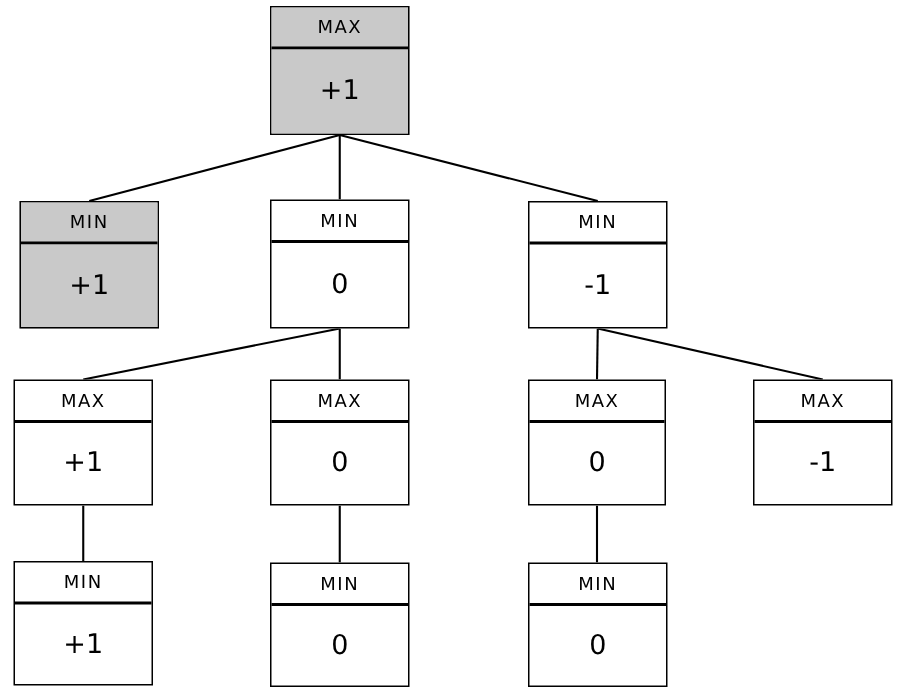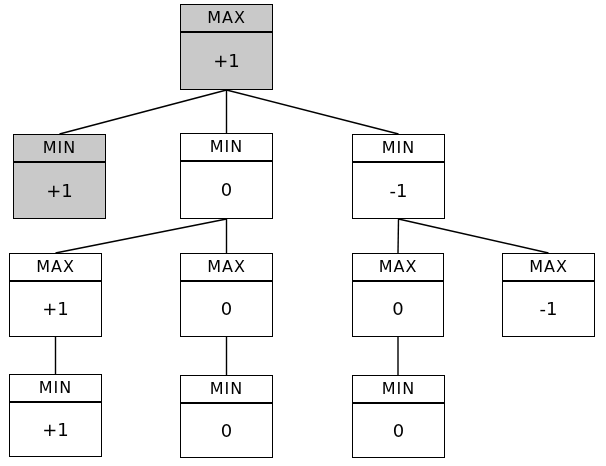--- a/index.html
+++ b/index.html
@@ -30,21 +30,21 @@
     display: flex;
     flex-direction: column;
   }
   .node-header {
     box-sizing: border-box;
     height: 28px;
     border-bottom: 2px solid #000000;
     display: flex;
     align-items: center;
     justify-content: center;
-    font-size: 16px;
+    font-size: 12px;
     letter-spacing: 1px;
     color: #000000;
     line-height: 1;
   }
   .node-value {
     flex: 1;
     display: flex;
     align-items: center;
     justify-content: center;
     font-size: 18px;

